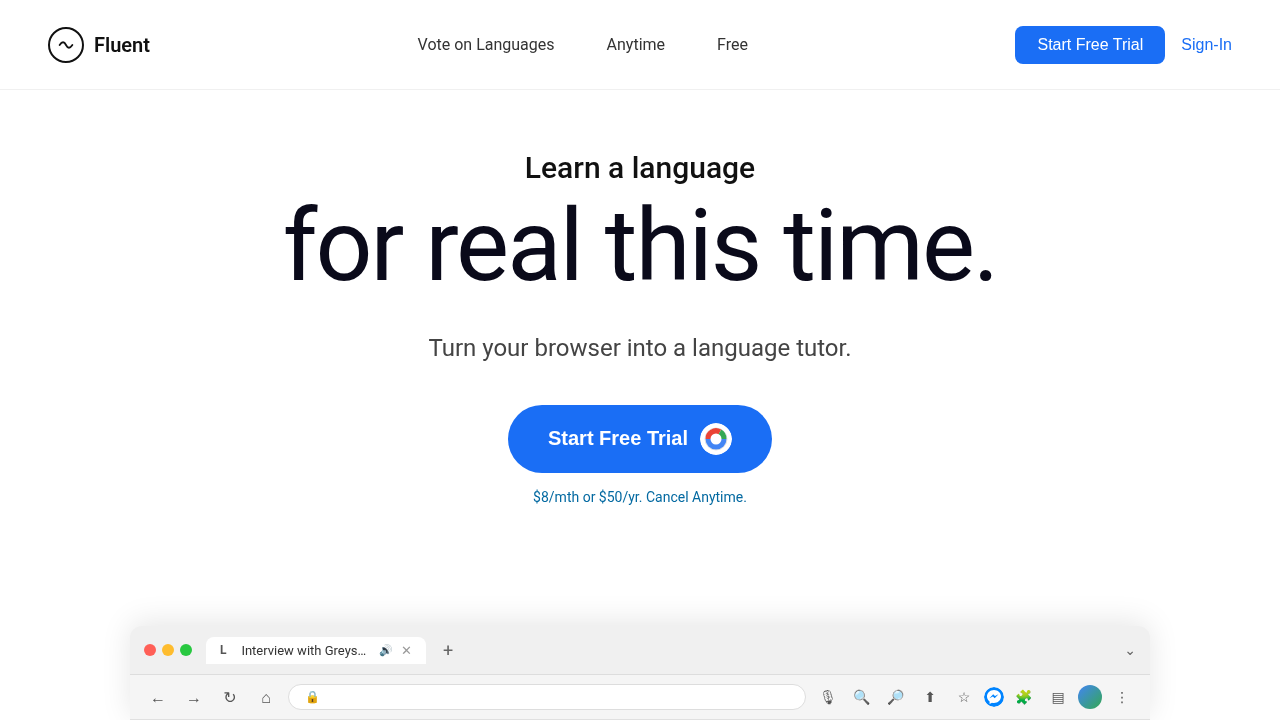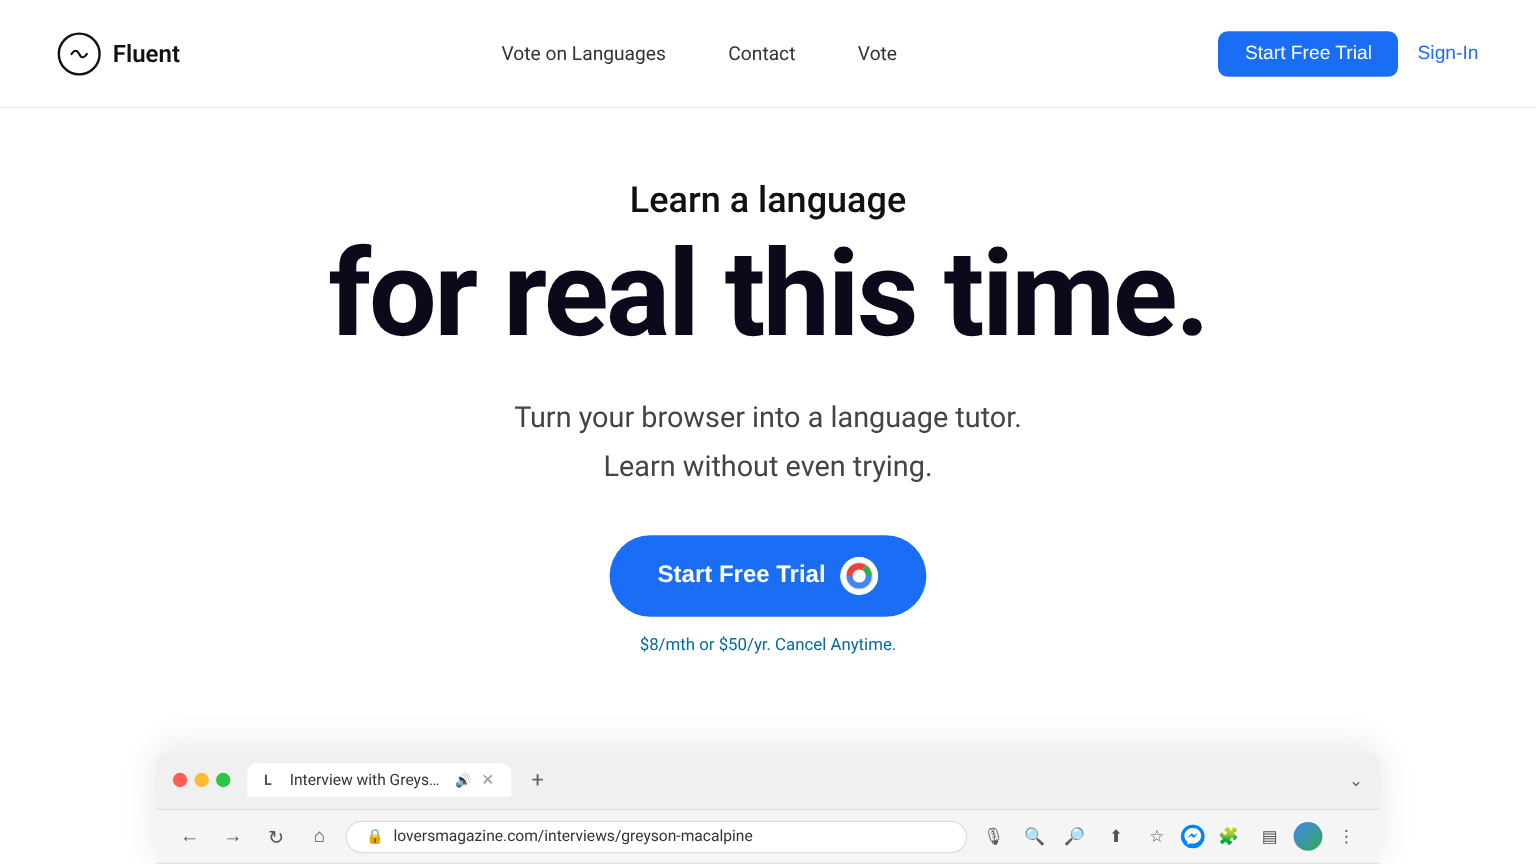--- a/index.html
+++ b/index.html
@@ -107,21 +107,21 @@
 
     .hero-subtitle {
       font-size: 30px;
       font-weight: 500;
       color: #111;
       margin-bottom: 8px;
     }
 
     .hero-title {
       font-size: 100px;
-      font-weight: 700;
+      font-weight: 400;
       color: #0a0a1a;
       line-height: 1.05;
       margin-bottom: 30px;
       letter-spacing: -2px;
     }
 
     .hero-description {
       font-size: 24px;
       color: #444;
       line-height: 1.7;
@@ -340,36 +340,35 @@
     <div class="logo-icon">
       <svg viewBox="0 0 22 22" fill="none" stroke="#111" stroke-width="2" stroke-linecap="round">
         <path d="M4 11 Q8 5 11 11 Q14 17 18 11"></path>
       </svg>
     </div>
     <span class="logo-text">Fluent</span>
   </div>
 
   <div class="nav-links">
     <a class="nav-link">Vote on Languages</a>
-    <a class="nav-link">Contact</a>
-    <a class="nav-link">Vote</a>
+    <a class="nav-link">Anytime</a>
+    <a class="nav-link">Free</a>
   </div>
 
   <div class="nav-actions">
     <button class="btn-trial-nav">Start Free Trial</button>
     <button class="btn-signin">Sign-In</button>
   </div>
 </nav>
 
 <section class="hero">
   <p class="hero-subtitle">Learn a language</p>
   <h1 class="hero-title">for real this time.</h1>
   <div class="hero-description">
     <p>Turn your browser into a language tutor.</p>
-    <p>Learn without even trying.</p>
   </div>
   <button class="btn-trial-hero">
     <span>Start Free Trial</span>
 
     <svg class="chrome-icon" viewBox="0 0 32 32" xmlns="http://www.w3.org/2000/svg">
       <circle cx="16" cy="16" r="16" fill="#fff"></circle>
 
       <circle cx="16" cy="16" r="11" fill="none" stroke="#e0e0e0" stroke-width="1"></circle>
 
       <path d="M16 16 L5.5 16 A10.5 10.5 0 0 1 21.25 6.59 Z" fill="#EA4335"></path>
@@ -405,21 +404,20 @@
   </div>
 
   <div class="browser-toolbar">
     <div class="toolbar-btn">←</div>
     <div class="toolbar-btn">→</div>
     <div class="toolbar-btn">↻</div>
     <div class="toolbar-btn">⌂</div>
 
     <div class="address-bar">
       <span class="address-bar-lock">🔒</span>
-      <span class="address-bar-url">loversmagazine.com/interviews/greyson-macalpine</span>
     </div>
 
     <div class="toolbar-actions">
       <div class="toolbar-action-btn">🎙</div>
       <div class="toolbar-action-btn">🔍</div>
       <div class="toolbar-action-btn">🔎</div>
       <div class="toolbar-action-btn">⬆</div>
       <div class="toolbar-action-btn">☆</div>
 
       <svg class="ext-icon" viewBox="0 0 20 20">

